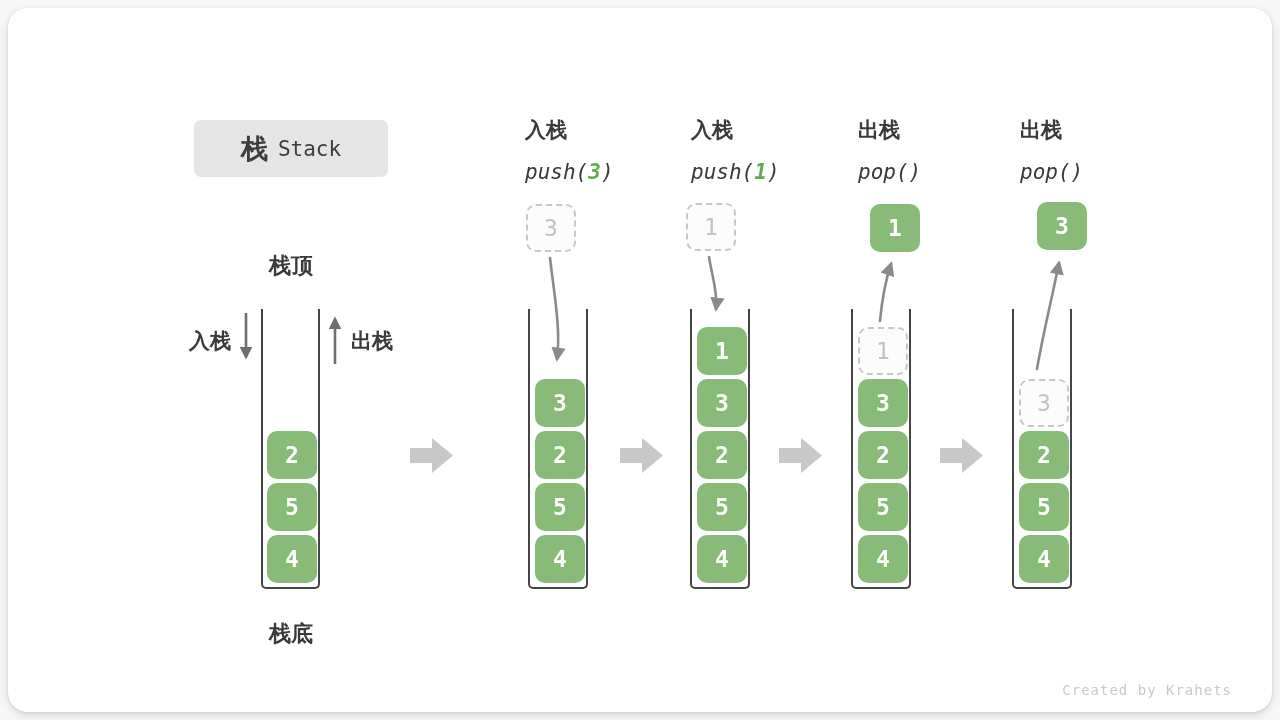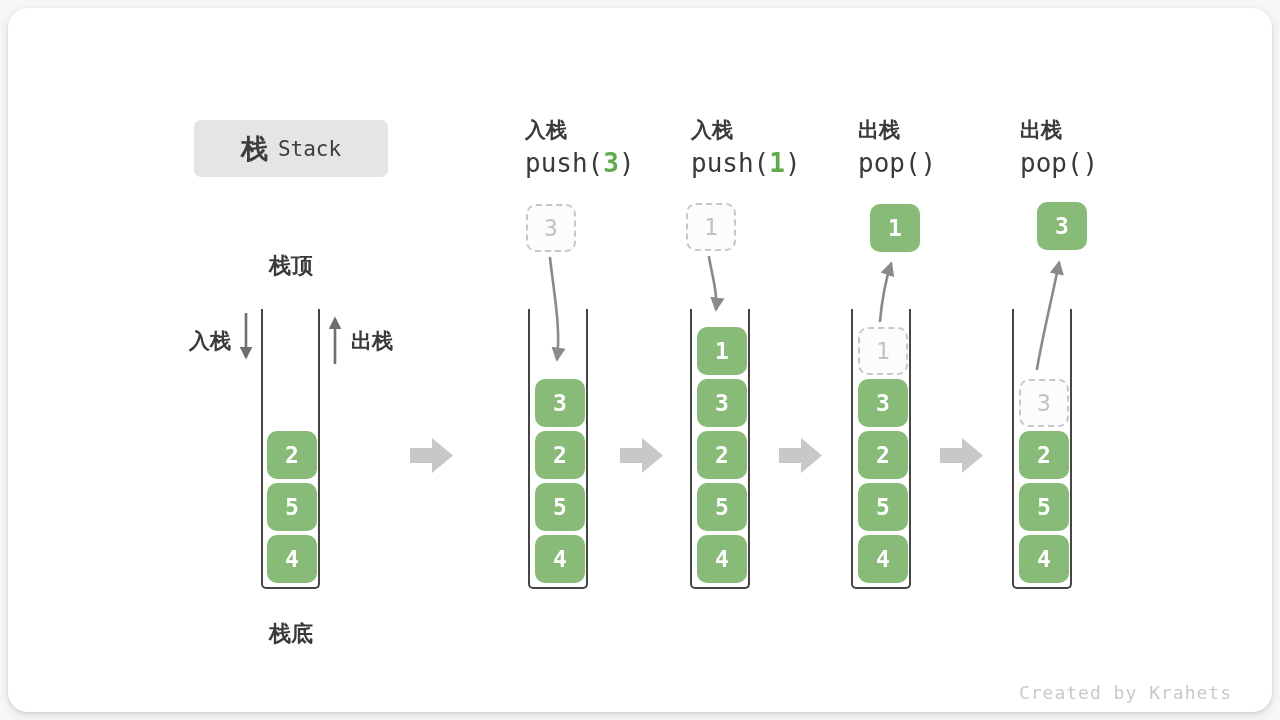--- a/index.html
+++ b/index.html
@@ -31,22 +31,22 @@
   .title-en{font-size:21px;font-family:"DejaVu Sans Mono",monospace;}
   .lbl{
     position:absolute;font-size:22px;font-weight:700;color:var(--dark);
     white-space:nowrap;
   }
   .op{
     position:absolute;top:108px;font-size:21px;font-weight:700;color:var(--dark);
     white-space:nowrap;
   }
   .code{
-    position:absolute;top:140px;font-size:26px;color:var(--dark);
-    font-family:"DejaVu Sans Mono",monospace;white-space:nowrap;
+    position:absolute;top:152px;font-size:21px;color:var(--dark);
+    font-family:"DejaVu Sans Mono",monospace;white-space:nowrap;font-style:italic;
   }
   .code .arg{color:var(--arg-green);font-weight:700;}
   .stackbox{
     position:absolute;top:301px;height:280px;
     border-left:2px solid var(--wall);
     border-right:2px solid var(--wall);
     border-bottom:2px solid var(--wall);
     border-radius:0 0 5px 5px;
   }
   .cell{
@@ -55,21 +55,21 @@
     font-family:"DejaVu Sans Mono",monospace;font-size:23px;font-weight:700;
     display:flex;align-items:center;justify-content:center;
   }
   .cell.ghost{
     background:#fcfcfc;border:2px dashed var(--ghost-border);
     color:var(--ghost-text);font-weight:400;
   }
   svg.overlay{position:absolute;left:0;top:0;width:1280px;height:720px;pointer-events:none;}
   .footer{
     position:absolute;right:40px;top:674px;
-    font-family:"DejaVu Sans Mono",monospace;font-size:18px;color:#c9c9c9;
+    font-family:"DejaVu Sans Mono",monospace;font-size:14px;color:#c9c9c9;
     letter-spacing:1px;
   }
 </style>
 </head>
 <body>
 
 <div class="card">
 
   <div class="title-box">
     <span class="title-zh">栈</span>

